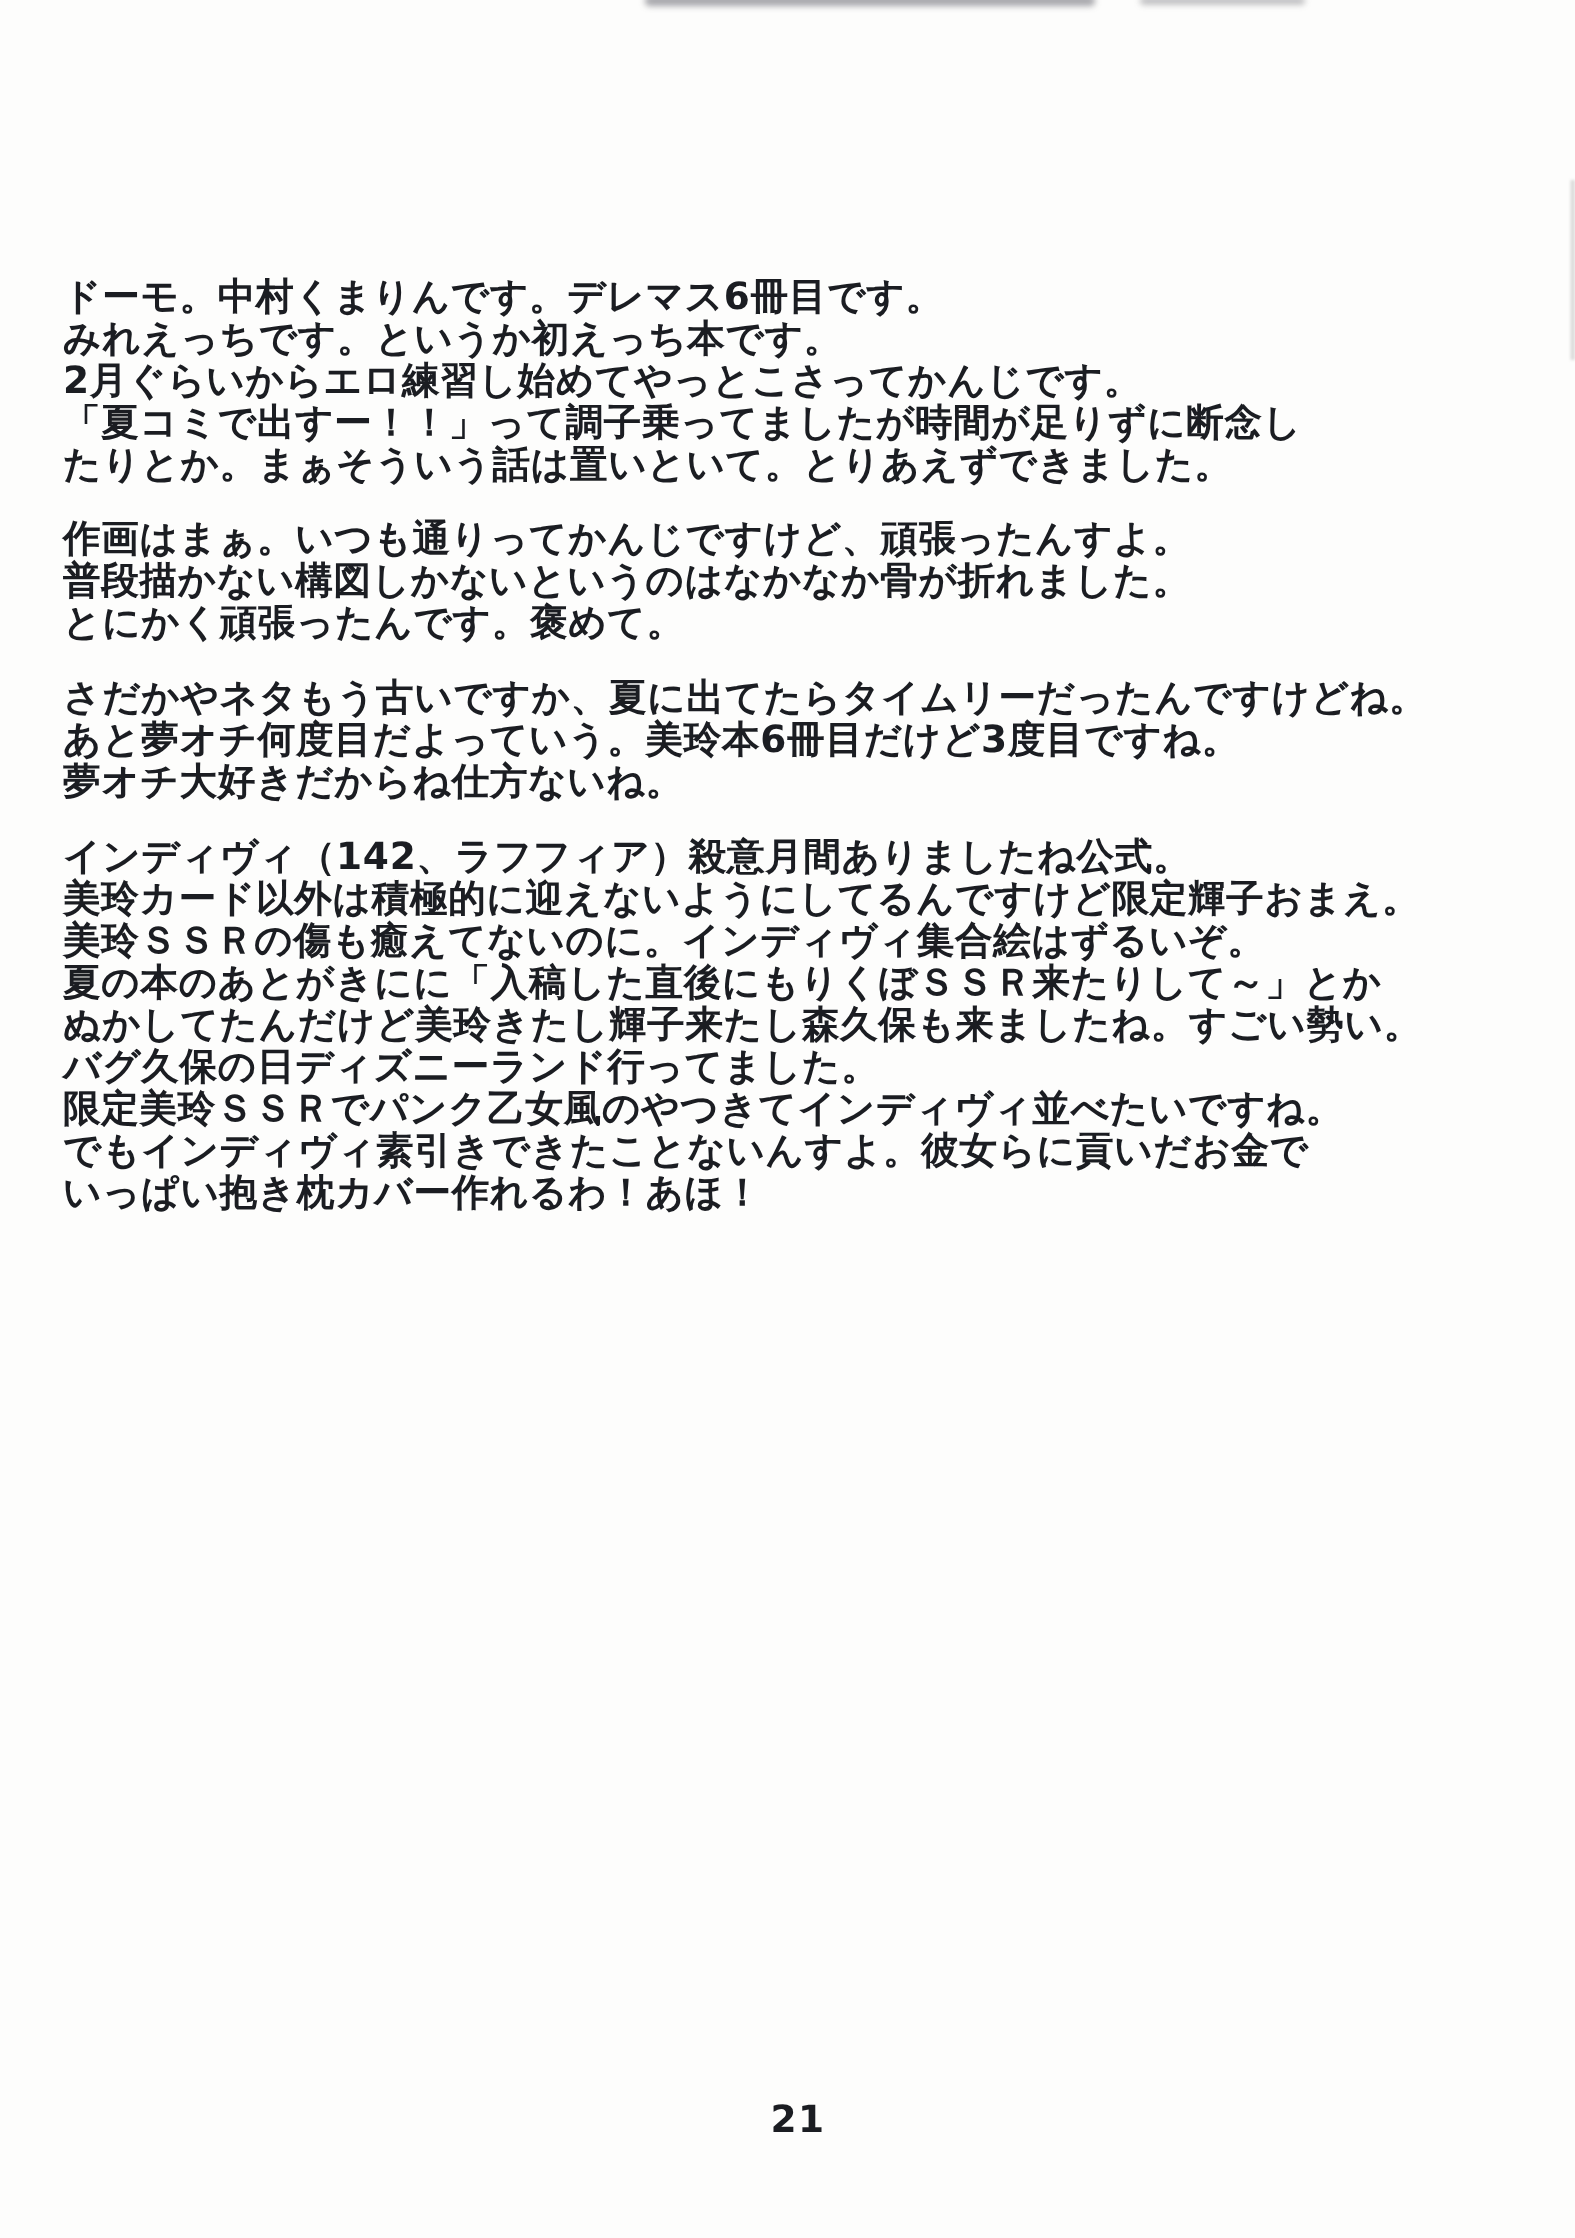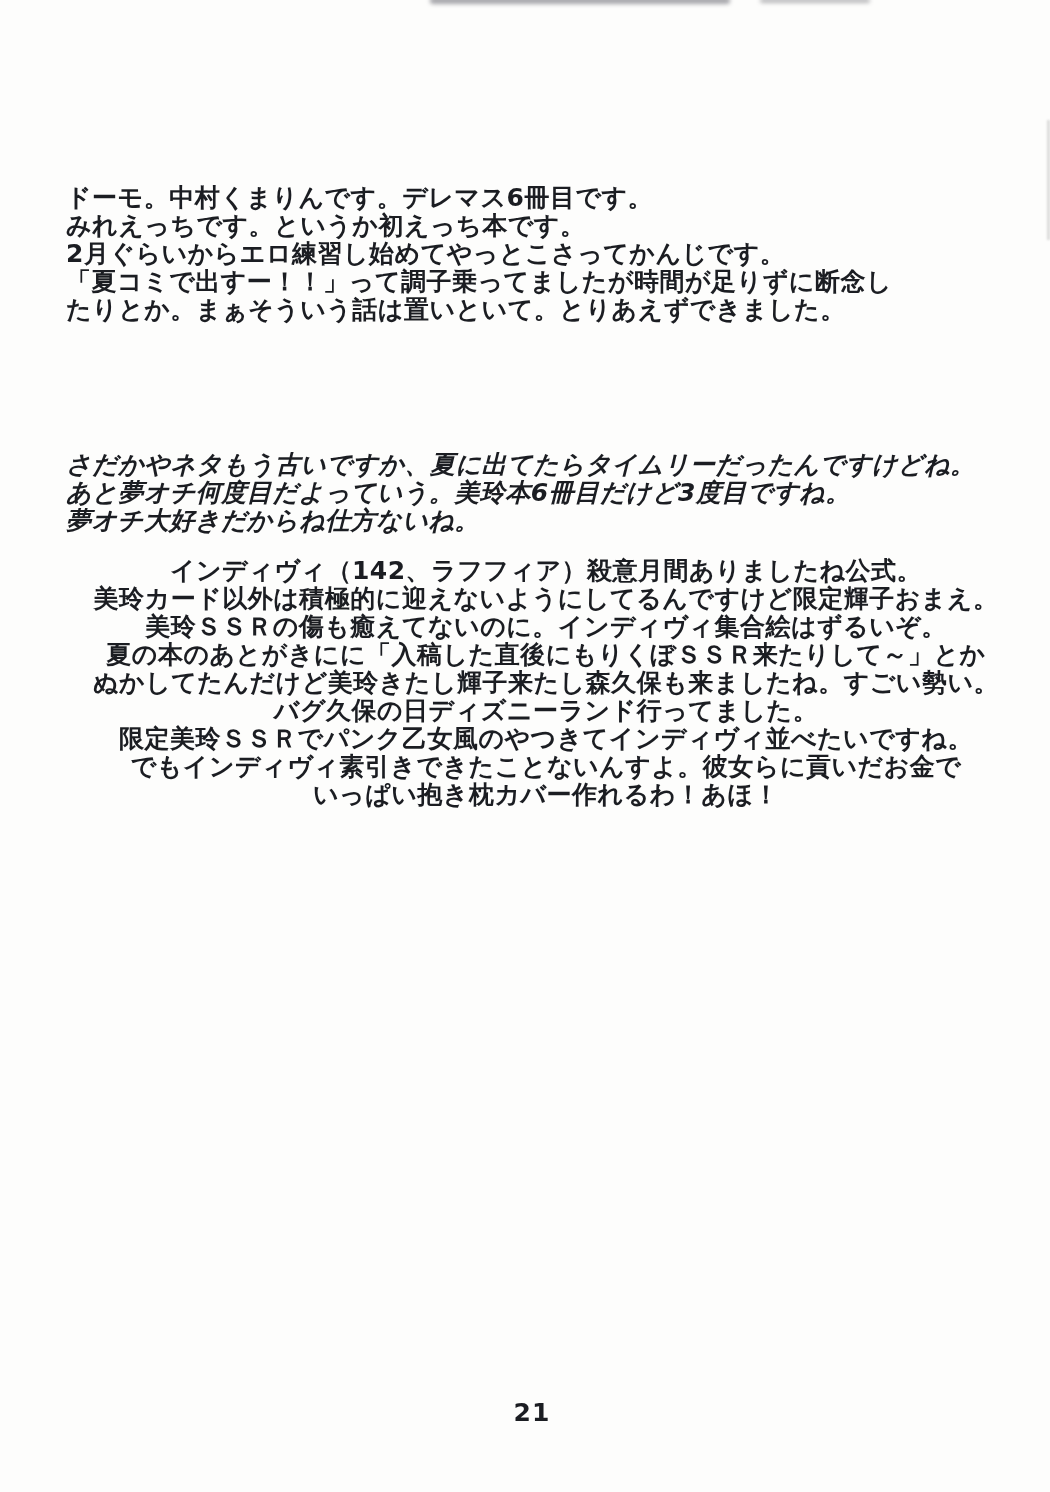--- a/index.html
+++ b/index.html
@@ -47,34 +47,34 @@
     margin: 0;
     font-family: "DejaVu Serif", serif;
     font-weight: 700;
     font-size: 62px;
     line-height: 1.3;
     letter-spacing: 9px;
     color: #15181d;
   }
   .para {
     position: absolute;
-    left: 66px;
+    left: 42px;
     width: 960px;
     margin: 0;
     font-size: 25px;
     font-weight: 700;
     line-height: 28px;
     letter-spacing: 0.5px;
     color: #1b1d22;
     white-space: pre-line;
   }
   .p1 { top: 184px; }
   .p2 { top: 345px; }
-  .p3 { top: 451px; font-style: italic; }
-  .p4 { top: 557px; text-align: center; }
+  .p3 { top: 451px; }
+  .p4 { top: 557px; }
   .p5 { top: 826px; }
   .p6 { top: 1060px; }
   .page-number {
     position: absolute;
     top: 1398px;
     left: 0;
     width: 1064px;
     text-align: center;
     font-size: 25px;
     font-weight: 600;
@@ -89,20 +89,23 @@
   <div class="scan-smudge-1"></div>
   <div class="scan-smudge-2"></div>
   <div class="scan-edge-right"></div>
 
 
   <div class="para p1">ドーモ。中村くまりんです。デレマス6冊目です。
 みれえっちです。というか初えっち本です。
 2月ぐらいからエロ練習し始めてやっとこさってかんじです。
 「夏コミで出すー！！」って調子乗ってましたが時間が足りずに断念し
 たりとか。まぁそういう話は置いといて。とりあえずできました。</div>
+  <div class="para p2">作画はまぁ。いつも通りってかんじですけど、頑張ったんすよ。
+普段描かない構図しかないというのはなかなか骨が折れました。
+とにかく頑張ったんです。褒めて。</div>
   <div class="para p3">さだかやネタもう古いですか、夏に出てたらタイムリーだったんですけどね。
 あと夢オチ何度目だよっていう。美玲本6冊目だけど3度目ですね。
 夢オチ大好きだからね仕方ないね。</div>
   <div class="para p4">インディヴィ（142、ラフフィア）殺意月間ありましたね公式。
 美玲カード以外は積極的に迎えないようにしてるんですけど限定輝子おまえ。
 美玲ＳＳＲの傷も癒えてないのに。インディヴィ集合絵はずるいぞ。
 夏の本のあとがきにに「入稿した直後にもりくぼＳＳＲ来たりして～」とか
 ぬかしてたんだけど美玲きたし輝子来たし森久保も来ましたね。すごい勢い。
 バグ久保の日ディズニーランド行ってました。
 限定美玲ＳＳＲでパンク乙女風のやつきてインディヴィ並べたいですね。

